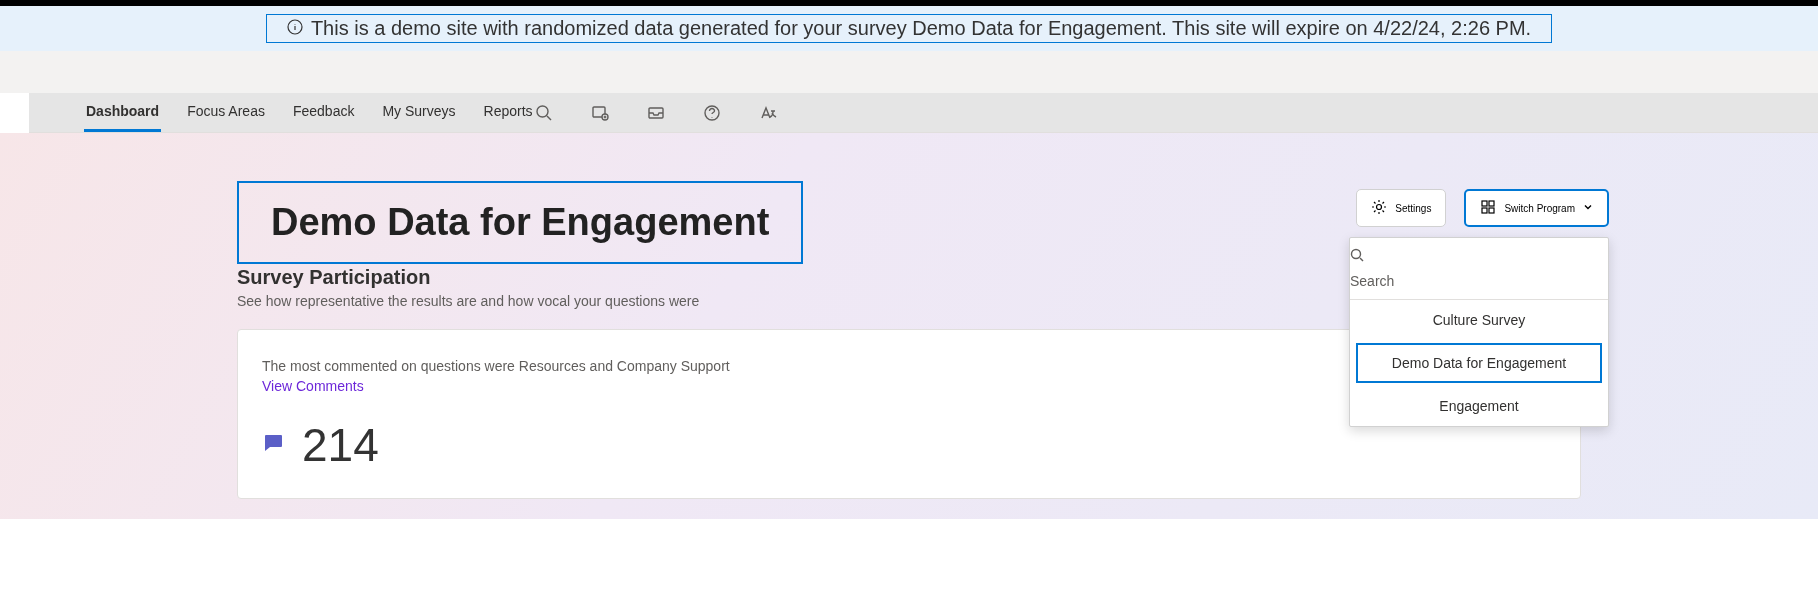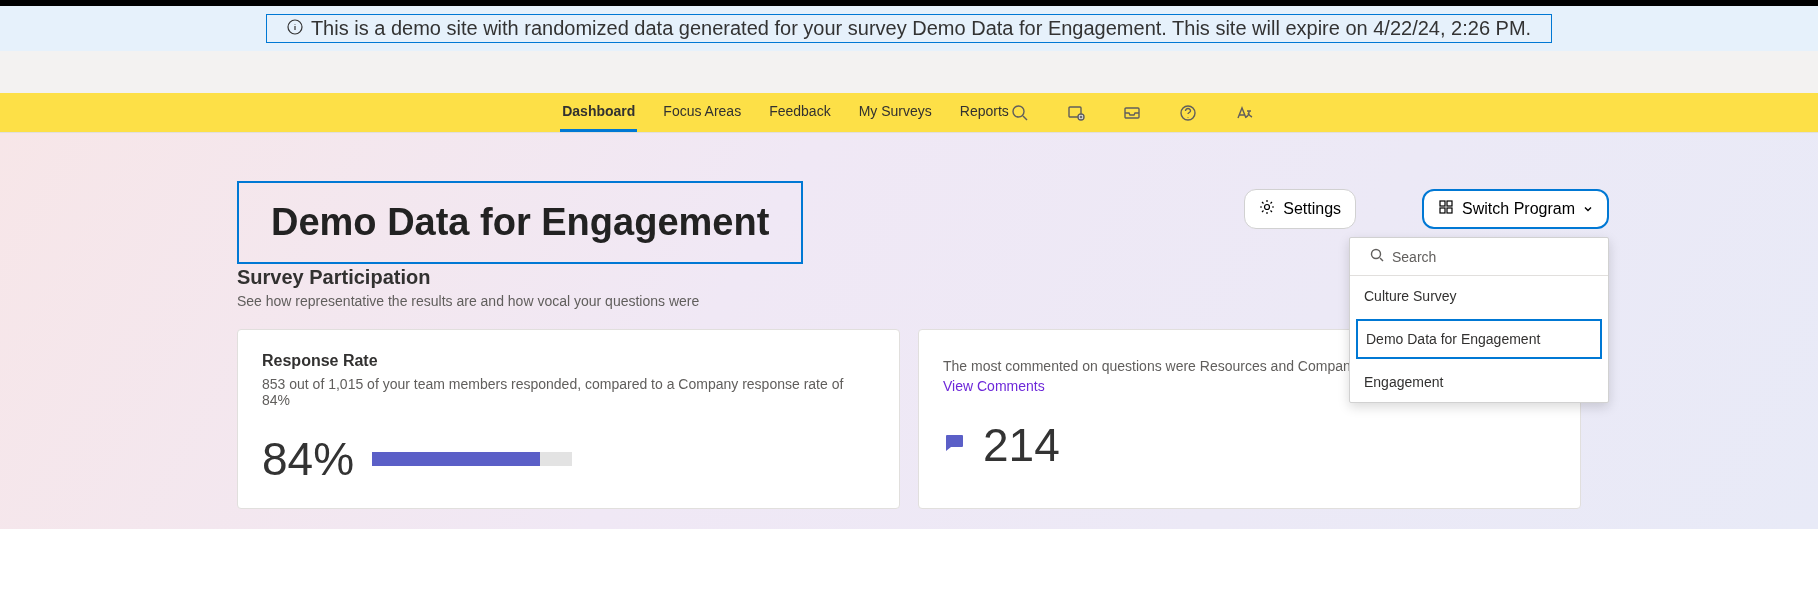--- a/index.html
+++ b/index.html
@@ -5,55 +5,55 @@
 * { box-sizing: border-box; margin: 0; padding: 0; }
 body { font-family: "Segoe UI", -apple-system, sans-serif; background: #fff; color: #323130; width: 1818px; }
 
 .top-black { height: 6px; background: #000; }
 .demo-banner { background: #e6f1fb; padding: 8px 0; display: flex; justify-content: center; }
 .demo-banner-inner { border: 1px solid #0078d4; padding: 2px 20px; display: flex; align-items: center; gap: 8px; font-size: 20px; color: #333; }
 .demo-banner-inner svg { flex-shrink: 0; }
 
 .gap-bar { height: 42px; background: #f3f2f1; }
 
-.nav-row { background: #fde047; display: flex; justify-content: center; align-items: center; padding: 0 60px 0 55px; border-bottom: 1px solid #e1dfdd; }
+.nav-row { background: #e5e5e5; display: flex; justify-content: flex-start; align-items: center; padding: 0 60px 0 55px; border-bottom: 1px solid #e1dfdd; margin-left: 29px; }
 .nav-tabs { display: flex; gap: 24px; }
 .nav-tab { padding: 10px 2px; font-size: 14px; color: #323130; cursor: pointer; border-bottom: 3px solid transparent; }
 .nav-tab.active { font-weight: 600; border-bottom-color: #0078d4; }
 .nav-icons { display: flex; gap: 38px; align-items: center; }
 .nav-icon { width: 18px; height: 18px; cursor: pointer; color: #605e5c; display: flex; align-items: center; justify-content: center; }
 
 .hero { background: linear-gradient(120deg, #f7e6e8 0%, #f0e8f5 40%, #e8eaf7 100%); padding: 48px 0 20px 0; min-height: 200px; }
 .hero-inner { width: 1400px; margin: 0 auto; position: relative; }
 .page-title-box { border: 2px solid #0078d4; display: inline-block; padding: 18px 32px 18px 32px; margin-left: 28px; }
 .page-title { font-size: 38px; font-weight: 600; color: #222; }
 .hero-actions { position: absolute; right: 0; top: 8px; display: flex; gap: 18px; }
-.btn { background: #fff; border: 1px solid #d1d1d1; border-radius: 12px; padding: 8px 14px; font-size: 16px; display: flex; align-items: center; gap: 8px; cursor: pointer; margin-left: 48px; }
+.btn { background: #fff; border: 1px solid #d1d1d1; border-radius: 5px; padding: 8px 14px; font-size: 10px; display: flex; align-items: center; gap: 8px; cursor: pointer; }
 .btn svg { flex-shrink: 0; }
 .switch-btn { border: 2px solid #0078d4; }
 
 .section { width: 1400px; margin: 0 auto; padding: 0 28px; }
 .section-title { font-size: 20px; font-weight: 700; margin-top: 2px; }
 .section-sub { font-size: 14px; color: #605e5c; margin-top: 4px; }
 
 .cards { display: flex; gap: 18px; margin-top: 20px; }
 .card { flex: 1; background: #fff; border: 1px solid #e1dfdd; border-radius: 4px; padding: 22px 24px; min-height: 170px; }
 .card-title { font-size: 16px; font-weight: 600; }
 .card-desc { font-size: 14px; color: #605e5c; margin-top: 6px; }
 .card-link { font-size: 14px; color: #6d28d9; margin-top: 4px; cursor: pointer; }
 
 .metric-row { display: flex; align-items: center; gap: 18px; margin-top: 24px; }
 .big-num { font-size: 46px; font-weight: 400; color: #333; }
 .progress { width: 200px; height: 14px; background: #e3e3e3; position: relative; }
 .progress-fill { height: 100%; background: #5b5fc7; }
 .comment-icon { color: #5b5fc7; }
 
 .dropdown { position: absolute; right: 0; top: 48px; width: 260px; background: #fff; border: 1px solid #d1d1d1; border-radius: 2px; box-shadow: 0 4px 12px rgba(0,0,0,0.15); z-index: 10; }
-.dd-search { display: flex; align-items: flex-end; gap: 8px; padding: 10px 20px; border-bottom: 1px solid #e1dfdd; color: #605e5c; font-size: 14px; }
-.dd-item { padding: 12px 14px; font-size: 14px; cursor: pointer; }
+.dd-search { display: flex; align-items: flex-start; gap: 8px; padding: 10px 0; border-bottom: 1px solid #e1dfdd; color: #605e5c; font-size: 14px; flex-direction: column; }
+.dd-item { padding: 12px 14px; font-size: 14px; cursor: pointer; text-align: center; }
 .dd-item.highlighted { border: 2px solid #0078d4; margin: 3px 6px; padding: 10px 8px; }
 .dd-item:not(.highlighted) { padding-left: 14px; }
 </style>
 </head>
 <body>
 
 <div class="top-black"></div>
 
 <div class="demo-banner">
   <div class="demo-banner-inner">
@@ -161,30 +161,20 @@
         <div class="dd-item highlighted">Demo Data for Engagement</div>
         <div class="dd-item">Engagement</div>
       </div>
     </div>
 
     <div class="section">
       <div class="section-title">Survey Participation</div>
       <div class="section-sub">See how representative the results are and how vocal your questions were</div>
 
       <div class="cards">
-        <div class="card">
-          <div class="card-title">Response Rate</div>
-          <div class="card-desc">853 out of 1,015 of your team members responded, compared to a Company response rate of 84%</div>
-          <div class="metric-row">
-            <div class="big-num">84%</div>
-            <div class="progress">
-              <div class="progress-fill" style="width:84%"></div>
-            </div>
-          </div>
-        </div>
 
         <div class="card">
           <div class="card-desc">The most commented on questions were Resources and Company Support</div>
           <div class="card-link">View Comments</div>
           <div class="metric-row">
             <span class="comment-icon">
               <svg width="22" height="22" viewBox="0 0 22 22" fill="currentColor">
                   <path d="M3 3h16a1 1 0 011 1v10a1 1 0 01-1 1H8l-5 4V4a1 1 0 011-1z"></path>
                 </svg>
             </span>

